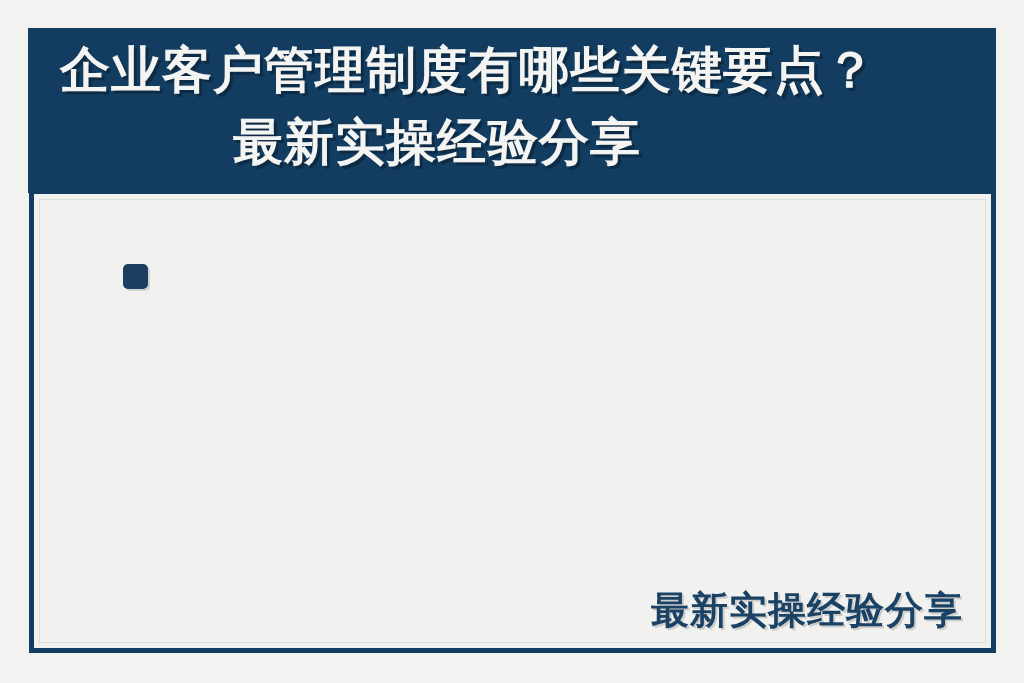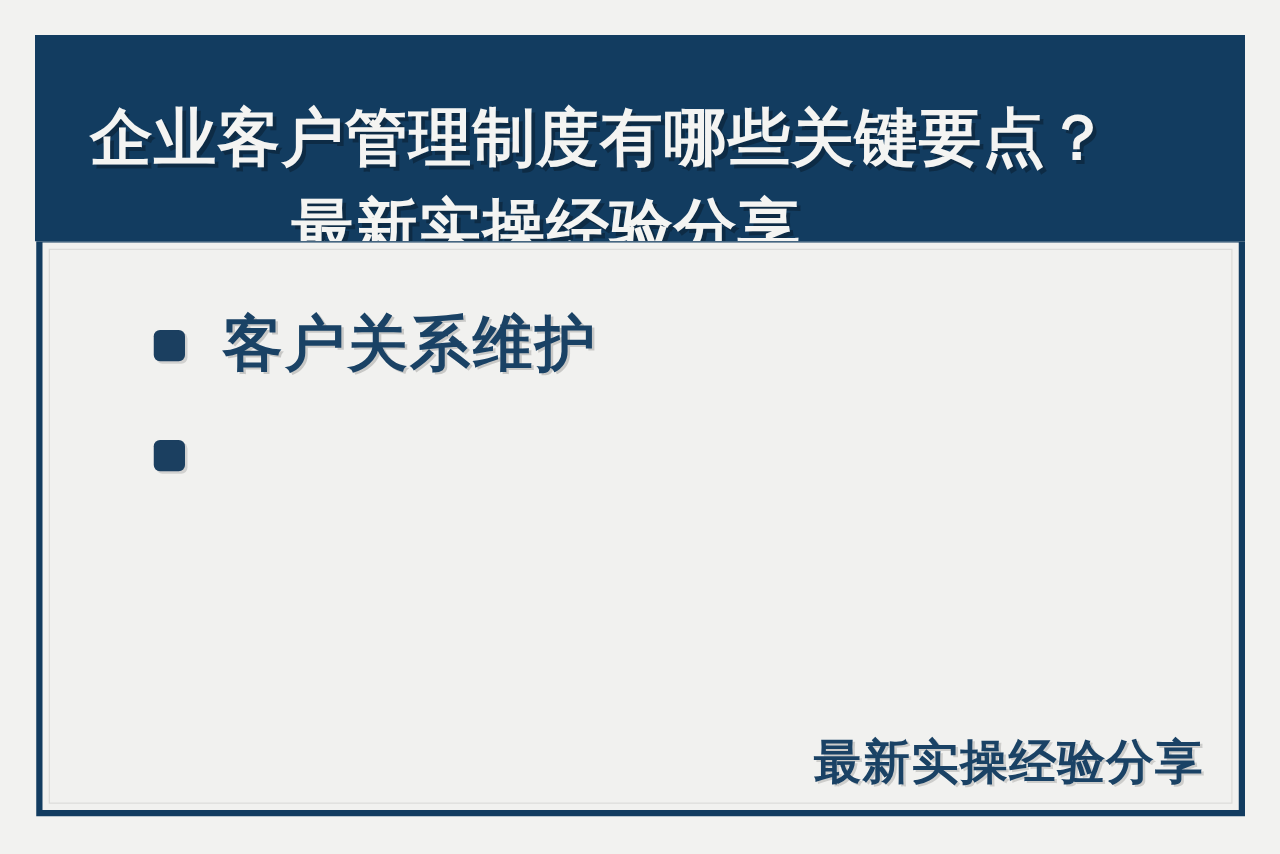--- a/index.html
+++ b/index.html
@@ -40,23 +40,22 @@
     font-weight: 700;
     font-size: 50px;
     line-height: 72px;
     letter-spacing: 1px;
     white-space: nowrap;
     text-align: center;
     text-shadow: 3px 3px 0 rgba(0,0,0,0.28);
     font-family: "Liberation Sans", "DejaVu Sans", sans-serif;
   }
   .title-line-1 {
-    padding-left: 44px;
+    padding-left: 32px;
     text-align: left;
-    margin-top: 40px;
   }
   .title-line-2 {
     padding-right: 150px;
   }
 
   
   #body-card {
     position: absolute;
     left: 29px;
     top: 193px;
@@ -142,24 +141,20 @@
     <div class="title-line title-line-1">企业客户管理制度有哪些关键要点？</div>
     <div class="title-line title-line-2">最新实操经验分享</div>
   </div>
 
   <div id="body-card">
     <div id="card-inner"></div>
 
     <div id="bullet-list">
 
 
-      <div class="bullet-row">
-        <span class="bullet-marker"></span>
-        <span class="bullet-text">客户关系维护</span>
-      </div>
 
       <div class="bullet-row">
         <span class="bullet-marker"></span>
       </div>
 
 
     </div>
 
     <div id="card-footer">
       <div id="footer-text">最新实操经验分享</div>

